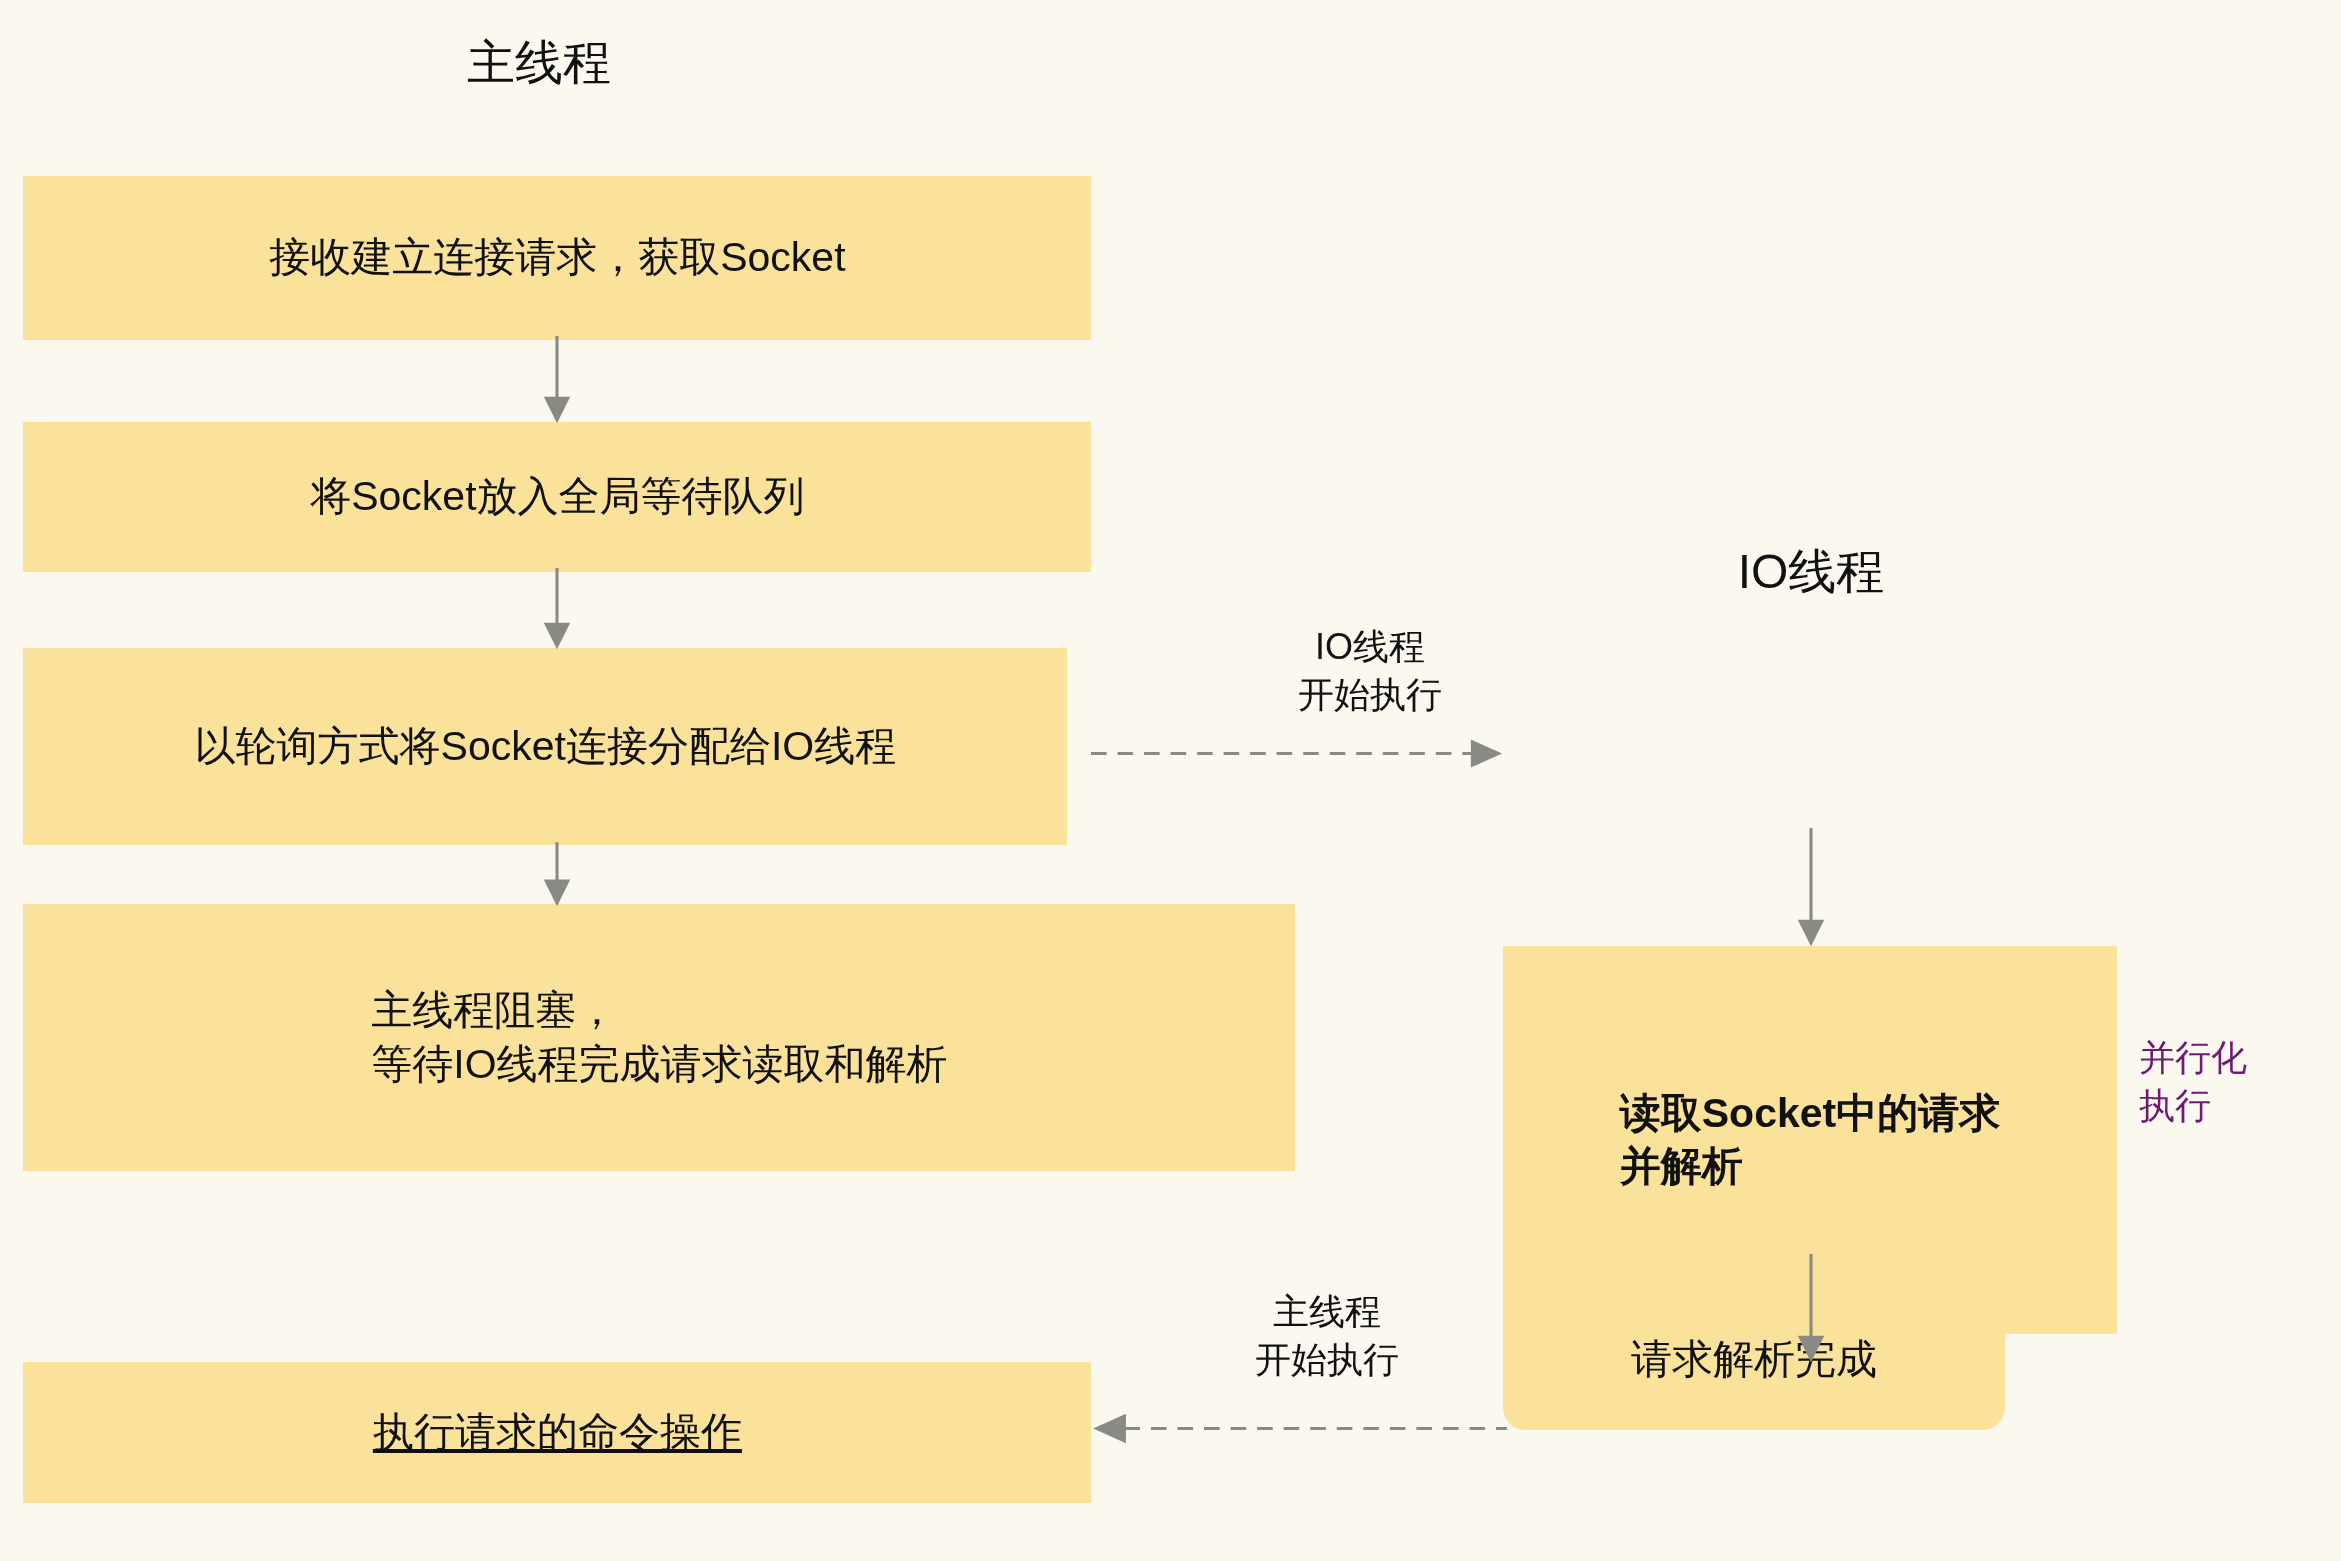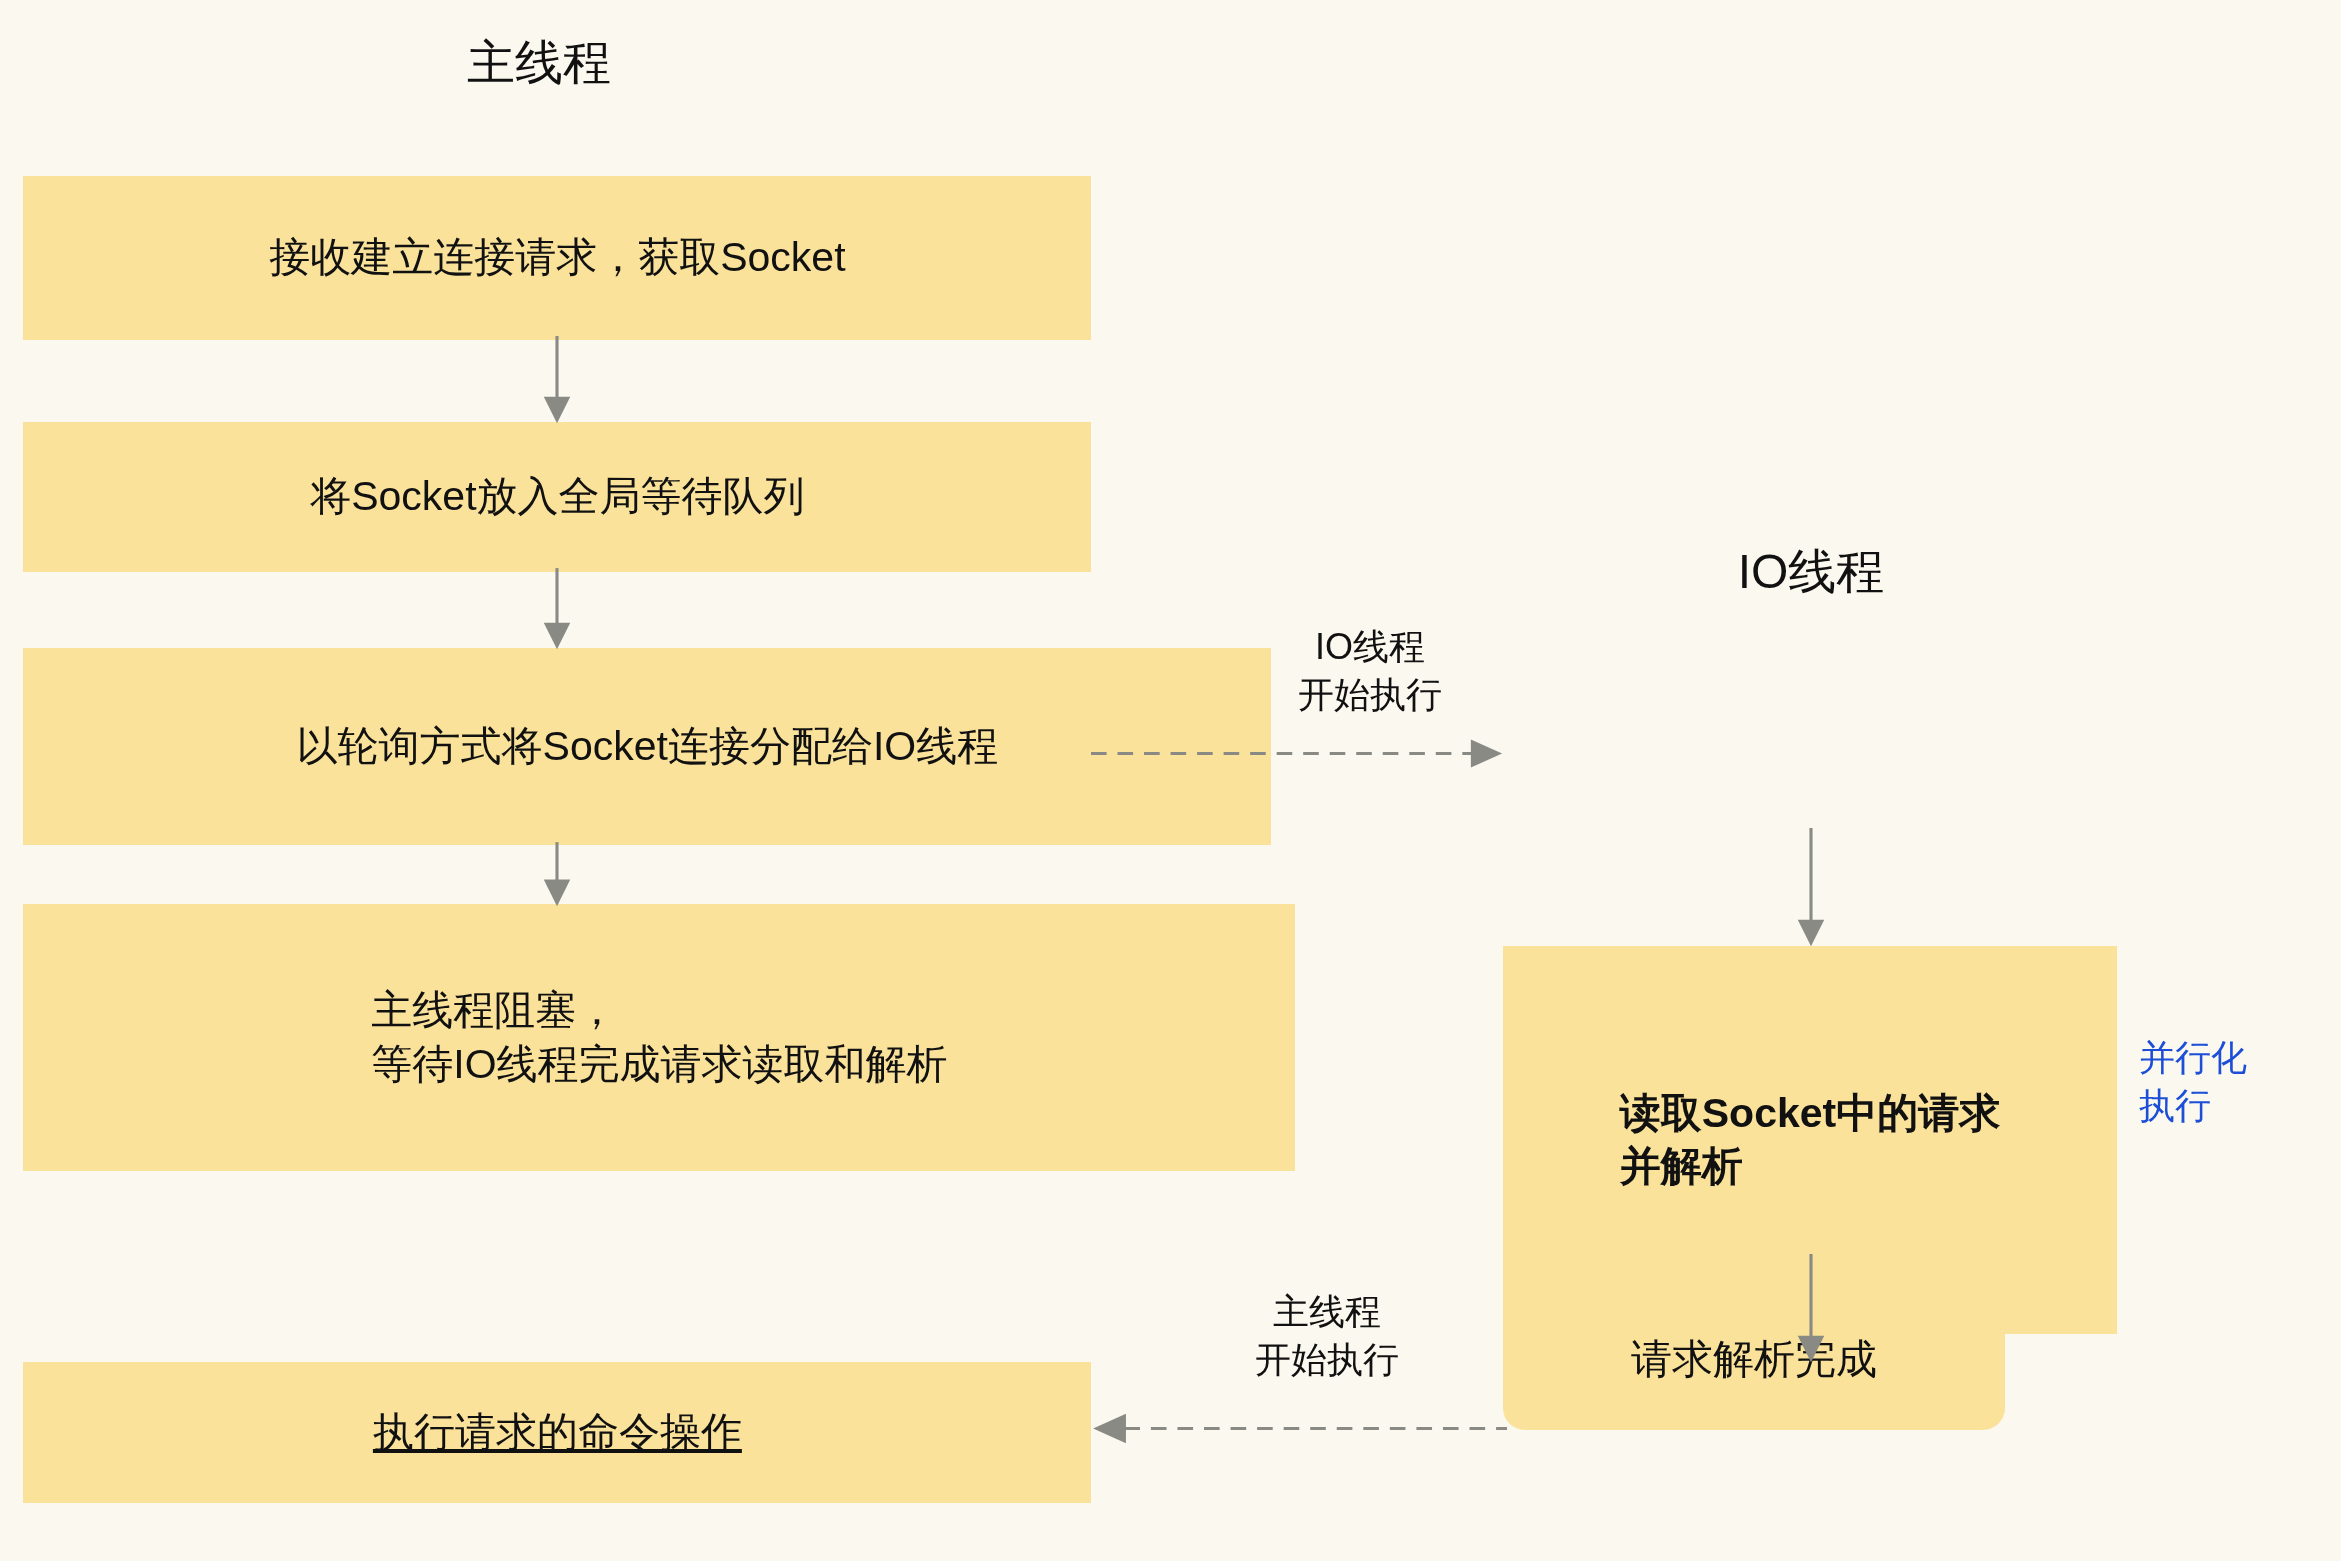--- a/index.html
+++ b/index.html
@@ -58,42 +58,42 @@
     font-weight: 400;
     line-height: 1.32;
     text-align: center;
     white-space: pre-line;
     transform: translateX(-50%);
   }
 
   
   .side-note {
     position: absolute;
-    color: #1d4ed8;
+    color: #701a75;
     font-size: 36px;
     font-weight: 400;
     line-height: 1.32;
     text-align: left;
     white-space: pre-line;
   }
 </style>
 </head>
 <body>
 
 <div id="canvas">
 
   <div class="col-title" style="left:539px; top:37px;">主线程</div>
 
   <div class="col-title" style="left:1811px; top:546px;">IO线程</div>
 
   <div class="node" style="left:23.4px; top:176px; width:1068px; height:164px;">接收建立连接请求，获取Socket</div>
 
   <div class="node" style="left:23.4px; top:422px; width:1068px; height:150px;">将Socket放入全局等待队列</div>
 
-  <div class="node" style="left:23.4px; top:648px; width:1248px; height:197px;">以轮询方式将Socket连接分配给IO线程</div>
+  <div class="node" style="left:23.4px; top:648px; width:1044px; height:197px;">以轮询方式将Socket连接分配给IO线程</div>
 
   <div class="node" style="left:23.4px; top:904px; width:1272px; height:267px;">主线程阻塞，
 等待IO线程完成请求读取和解析</div>
 
   <div class="node" style="left:23.4px; top:1362px; width:1068px; height:141px;text-decoration:underline;">执行请求的命令操作</div>
 
 
   <div class="node" style="left:1503px; top:946px; width:614px; height:388px;font-weight:bold;">读取Socket中的请求
 并解析</div>
 

